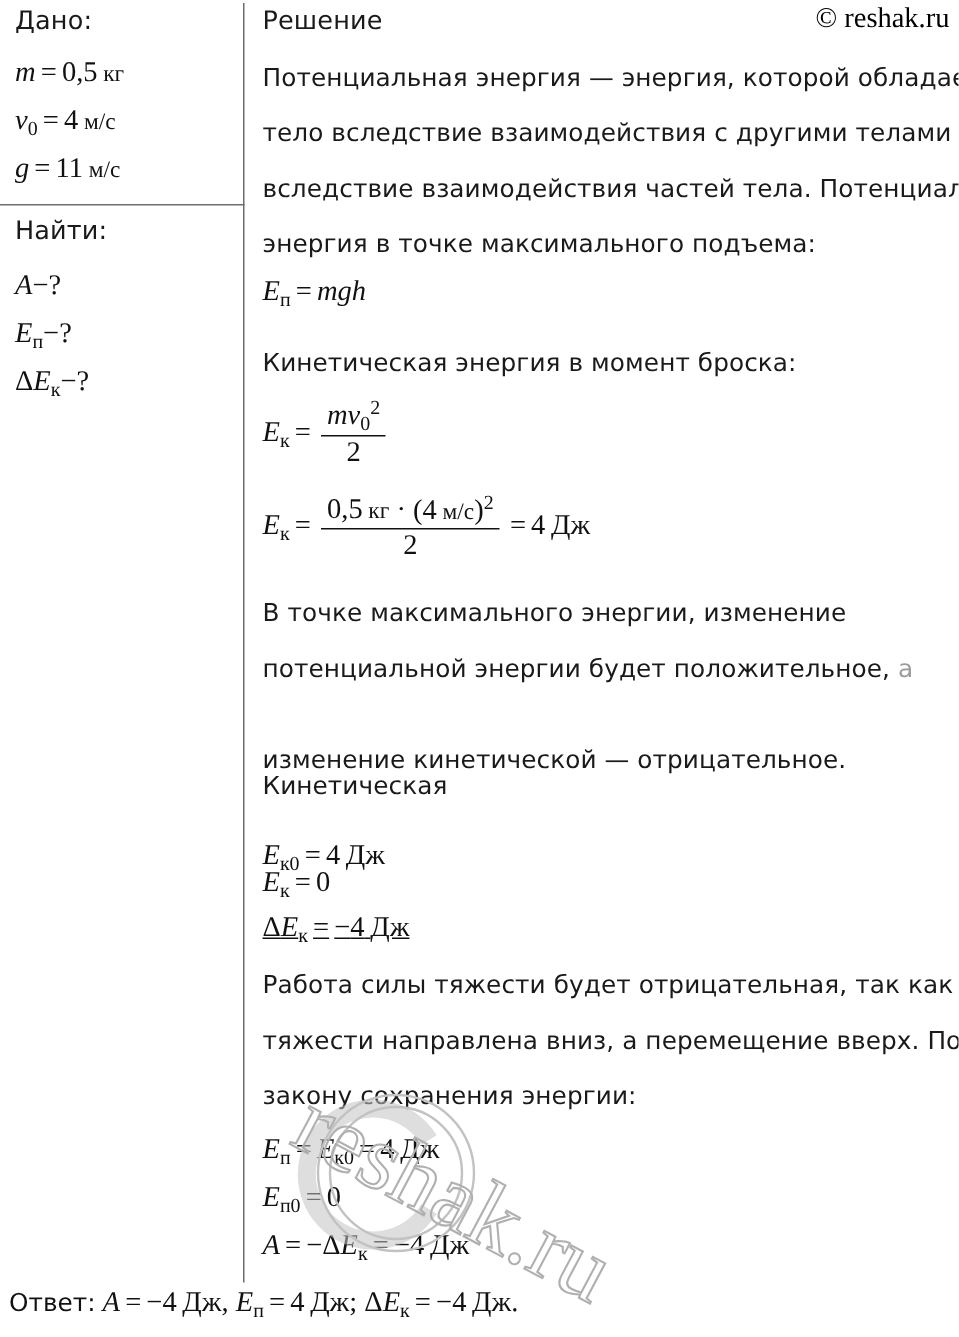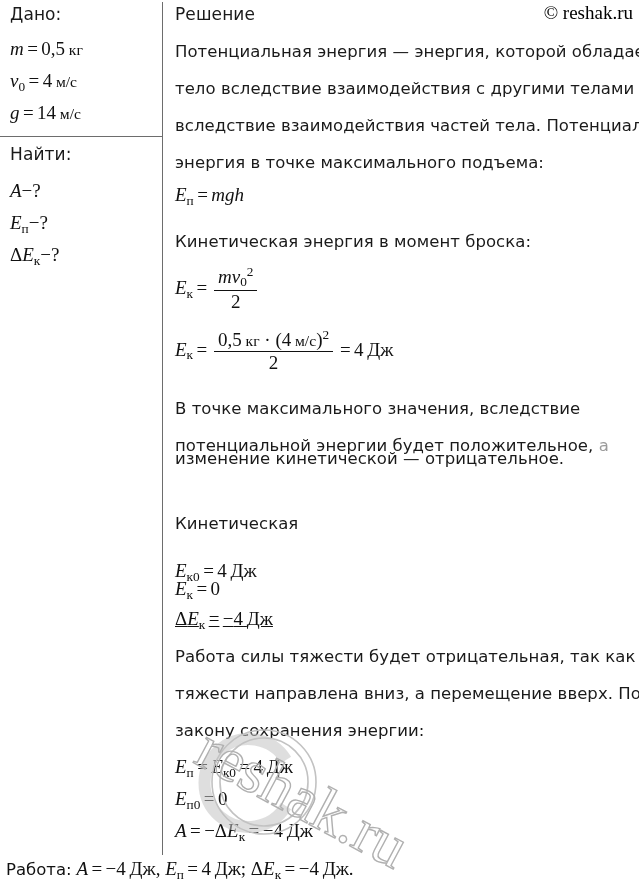--- a/index.html
+++ b/index.html
@@ -90,21 +90,21 @@
 
     <div class="lrow math" style="top:38px;">
       <i>m</i><span class="op">=</span><span class="up">0,5</span> <span class="up" style="font-size:.82em">кг</span>
     </div>
 
     <div class="lrow math" style="top:70px;">
       <i>v</i><span class="sub">0</span><span class="op">=</span><span class="up">4</span> <span class="up" style="font-size:.82em">м/с</span>
     </div>
 
     <div class="lrow math" style="top:102px;">
-      <i>g</i><span class="op">=</span><span class="up">14</span> <span class="up" style="font-size:.82em">м/с</span>
+      <i>g</i><span class="op">=</span><span class="up">11</span> <span class="up" style="font-size:.82em">м/с</span>
     </div>
 
     <div class="lrow label" style="top:144px;">Найти:</div>
 
     <div class="lrow math" style="top:180px;">
       <i>A</i><span class="up">−?</span>
     </div>
 
     <div class="lrow math" style="top:212px;">
       <i>E</i><span class="sub">п</span><span class="up">−?</span>
@@ -131,23 +131,23 @@
     <div class="rline prose prose-line" style="top:223px;">Кинетическая энергия в момент броска:</div>
 
     <div class="rline math" style="top:265px;">
       <i>E</i><span class="sub">к</span><span class="op">=</span><span class="frac"><span class="num"><i>mv</i><span class="sub">0</span><span class="sup">2</span></span><span class="den">2</span></span>
     </div>
 
     <div class="rline math" style="top:328px;">
       <i>E</i><span class="sub">к</span><span class="op">=</span><span class="frac"><span class="num"><span class="up">0,5</span> <span class="up" style="font-size:.82em">кг</span> <span class="up">·</span> <span class="up">(<span>4</span> <span style="font-size:.82em">м/с</span>)</span><span class="sup">2</span></span><span class="den">2</span></span><span class="op">=</span><span class="up">4</span> <span class="up">Дж</span>
     </div>
 
-    <div class="rline prose prose-line" style="top:390px;"><span>В точке максимального значения, вследствие</span></div>
+    <div class="rline prose prose-line" style="top:390px;"><span>В точке максимального энергии, изменение</span></div>
     <div class="rline prose prose-line" style="top:427px;"><span>потенциальной энергии будет положительное,</span><span class="faded"> а</span></div>
-    <div class="rline prose prose-line" style="top:440px;"><span>изменение кинетической — отрицательное.</span></div>
+    <div class="rline prose prose-line" style="top:488px;"><span>изменение кинетической — отрицательное.</span></div>
 
     <div class="rline prose prose-line" style="top:505px;">Кинетическая</div>
 
     <div class="rline math" style="top:560px;">
       <i>E</i><span class="sub">к0</span><span class="op">=</span><span class="up">4</span> <span class="up">Дж</span>
     </div>
 
     <div class="rline math" style="top:578px;">
       <i>E</i><span class="sub">к</span><span class="op">=</span><span class="up">0</span>
     </div>
@@ -178,19 +178,19 @@
       <g fill="none" stroke="#c2c2c2" stroke-width="1.6">
         <circle cx="78" cy="92" r="52"></circle>
         <circle cx="78" cy="92" r="44"></circle>
         <path d="M100 70 a44 44 0 1 0 0 46" stroke="#c2c2c2" stroke-width="12" fill="none" opacity="0.55"></path>
       </g>
       <text x="0" y="0" fill="none" stroke="#b0b0b0" stroke-width="1.4" font-family="Liberation Serif, DejaVu Serif, serif" font-size="62" transform="translate(6,72) rotate(28)">reshak.ru</text>
     </svg>
   </div>
 
   <div class="answer">
-    <span class="ru">Работа:</span>
+    <span class="ru">Ответ:</span>
     <i>A</i><span class="op">=</span><span class="up">−</span><span class="up">4</span> <span class="up">Дж</span><span class="up">,</span>
     <i>E</i><span class="sub">п</span><span class="op">=</span><span class="up">4</span> <span class="up">Дж</span><span class="up">;</span>
     <span class="up">Δ</span><i>E</i><span class="sub">к</span><span class="op">=</span><span class="up">−</span><span class="up">4</span> <span class="up">Дж</span><span class="up">.</span>
   </div>
 
 </div>
 
 </body></html>

